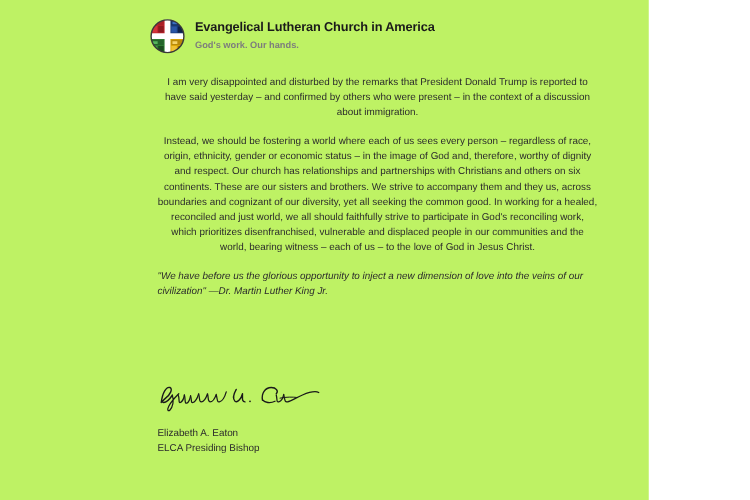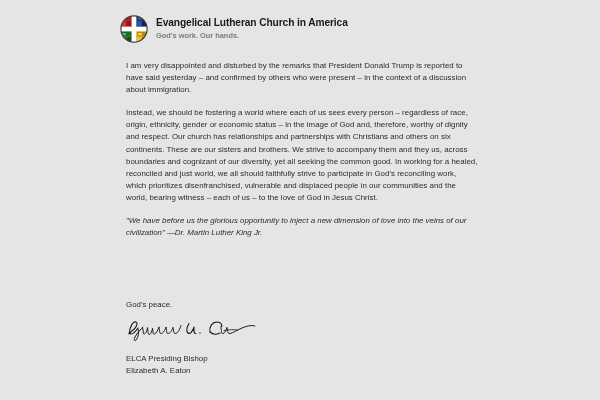--- a/index.html
+++ b/index.html
@@ -11,23 +11,23 @@
     width: 600px;
     height: 400px;
     overflow: hidden;
     font-family: "Liberation Sans", sans-serif;
     color: #231f20;
     -webkit-font-smoothing: antialiased;
   }
 
   .page {
     position: relative;
-    width: 600px;
+    width: 519px;
     height: 400px;
-    background: #e5e5e5;
+    background: #bef264;
   }
 
   
   .letterhead {
     position: absolute;
     left: 120px;
     top: 15px;
     display: flex;
     align-items: center;
     gap: 8px;
@@ -65,21 +65,21 @@
     position: absolute;
     left: 126px;
     top: 60px;
     width: 352px;
   }
   .para {
     font-size: 7.9px;
     line-height: 12.1px;
     color: #2b2b2b;
     margin: 0 0 11px 0;
-    text-align: left;
+    text-align: center;
     letter-spacing: 0.02px;
   }
   .para:last-child { margin-bottom: 0; }
 
   .quote {
     font-size: 7.9px;
     line-height: 12.1px;
     font-style: italic;
     color: #2b2b2b;
     margin: 11px 0 0 0;
@@ -174,21 +174,20 @@
     </div>
   </div>
 
   <div class="letter-body">
     <p class="para">I am very disappointed and disturbed by the remarks that President Donald Trump is reported to have said yesterday – and confirmed by others who were present – in the context of a discussion about immigration.</p>
     <p class="para">Instead, we should be fostering a world where each of us sees every person – regardless of race, origin, ethnicity, gender or economic status – in the image of God and, therefore, worthy of dignity and respect. Our church has relationships and partnerships with Christians and others on six continents. These are our sisters and brothers. We strive to accompany them and they us, across boundaries and cognizant of our diversity, yet all seeking the common good. In working for a healed, reconciled and just world, we all should faithfully strive to participate in God's reconciling work, which prioritizes disenfranchised, vulnerable and displaced people in our communities and the world, bearing witness – each of us – to the love of God in Jesus Christ.</p>
     <p class="quote">"We have before us the glorious opportunity to inject a new dimension of love into the veins of our civilization" —Dr. Martin Luther King Jr.</p>
   </div>
 
   <div class="closing">
-    <div class="closing-line">God's peace.</div>
 
     <svg class="signature" viewBox="0 0 264 52">
       <g fill="none" stroke="#1a1a1a" stroke-linecap="round" stroke-linejoin="round">
         <path d="M6 34 C8 18, 14 8, 20 10 C25 12, 20 22, 13 27 C8 31, 6 34, 10 34 C15 34, 20 28, 24 22" stroke-width="2.2"></path>
         <path d="M24 24 C27 30, 24 42, 20 46 C17 49, 15 46, 18 40 C22 32, 30 24, 34 20" stroke-width="2"></path>
         <path d="M33 22 C36 28, 33 34, 36 34 C39 34, 42 28, 43 22" stroke-width="2"></path>
         <path d="M43 22 C45 29, 43 36, 47 35 C50 34, 52 28, 53 23" stroke-width="2"></path>
         <path d="M53 24 C55 30, 53 35, 57 34 C61 33, 64 26, 66 20" stroke-width="2"></path>
         <path d="M66 21 C68 27, 66 33, 70 33 C74 33, 78 26, 80 20 C82 26, 80 33, 84 33 C88 33, 92 27, 94 21" stroke-width="2"></path>
         <path d="M94 22 C96 28, 95 34, 99 33 C104 32, 108 24, 110 17" stroke-width="2"></path>
@@ -196,18 +195,18 @@
         <circle cx="148" cy="32" r="1.4" fill="#1a1a1a" stroke="none"></circle>
         <path d="M168 30 C166 20, 172 10, 182 10 C190 10, 194 16, 190 20" stroke-width="2.2"></path>
         <path d="M168 30 C172 34, 180 36, 188 32" stroke-width="2.2"></path>
         <path d="M190 22 C192 30, 190 34, 194 33 C198 32, 201 26, 202 21" stroke-width="2"></path>
         <path d="M202 22 C204 29, 203 34, 208 33 C214 32, 222 26, 232 22 C244 17, 254 16, 258 18" stroke-width="2"></path>
         <path d="M196 27 C206 25, 216 25, 224 26" stroke-width="1.6"></path>
       </g>
     </svg>
 
     <div class="signer">
+      <div class="signer-line">Elizabeth A. Eaton</div>
       <div class="signer-line">ELCA Presiding Bishop</div>
-      <div class="signer-line">Elizabeth A. Eaton</div>
     </div>
   </div>
 
 </div>
 
 </body></html>

